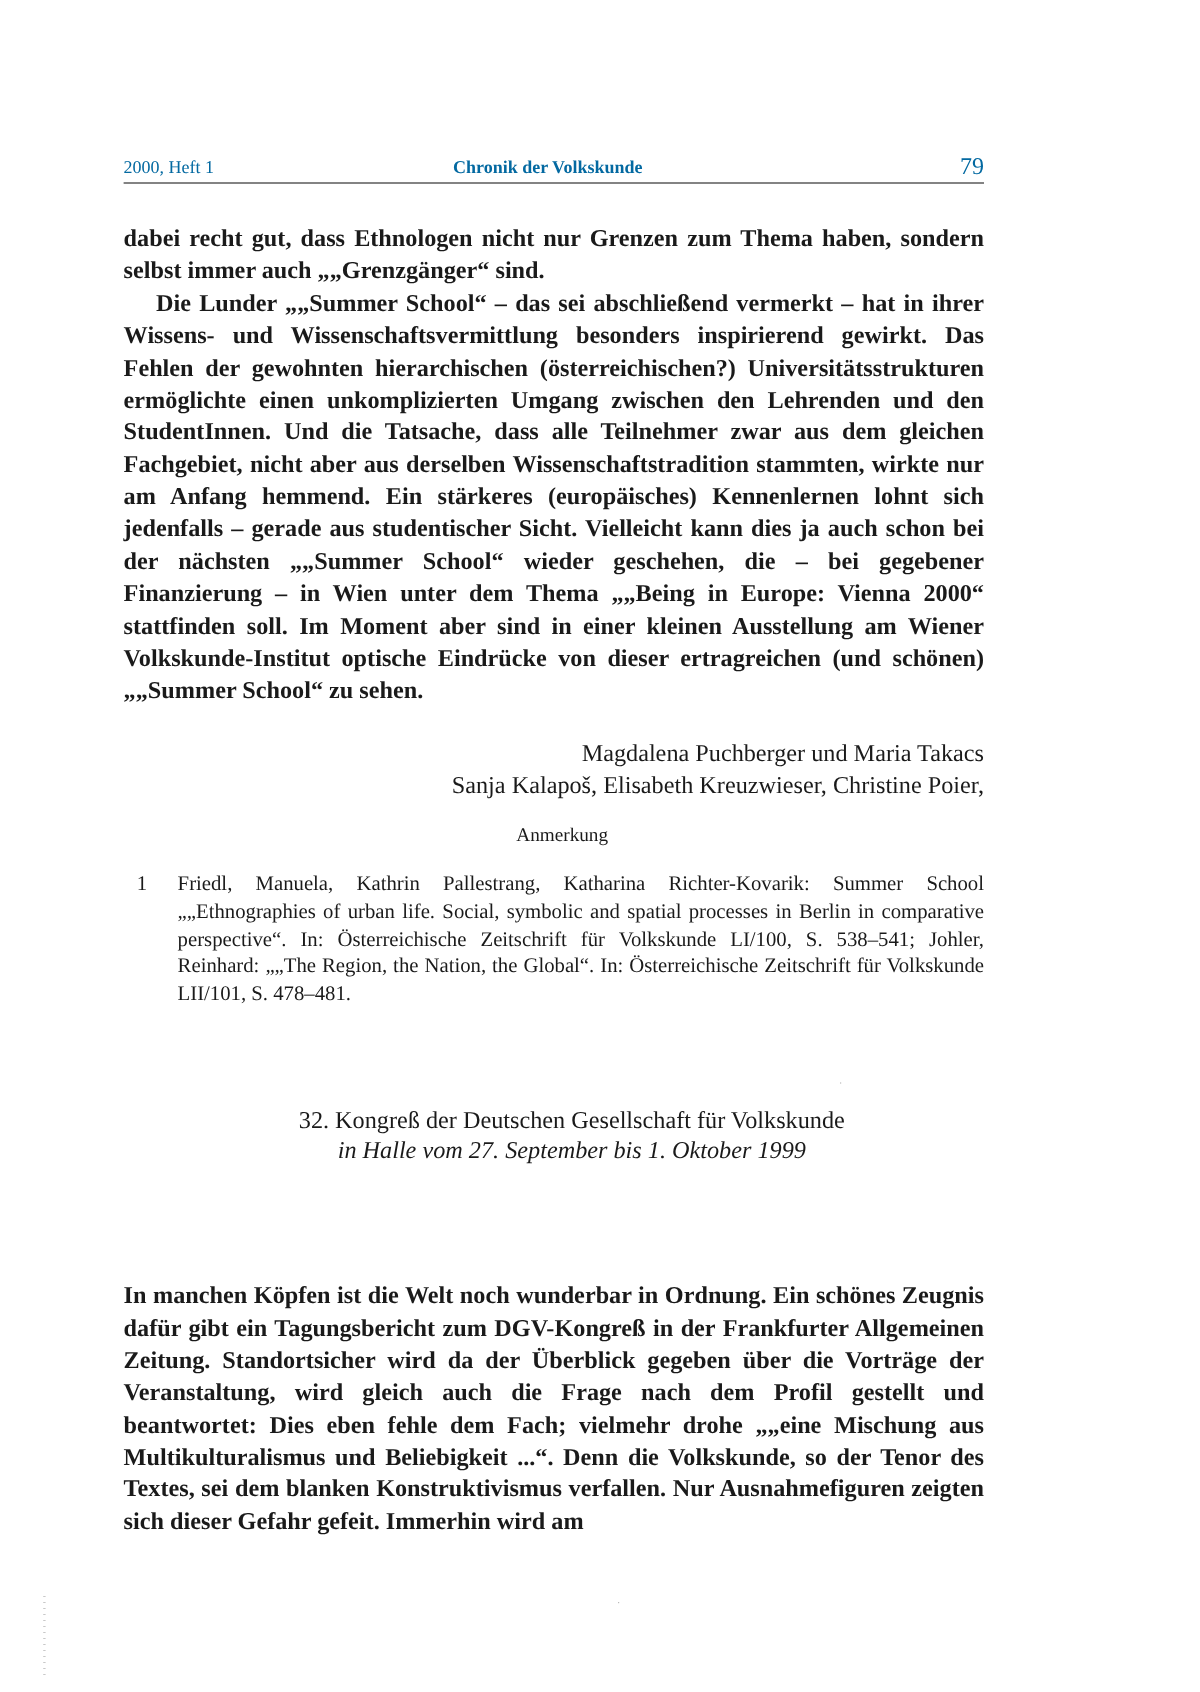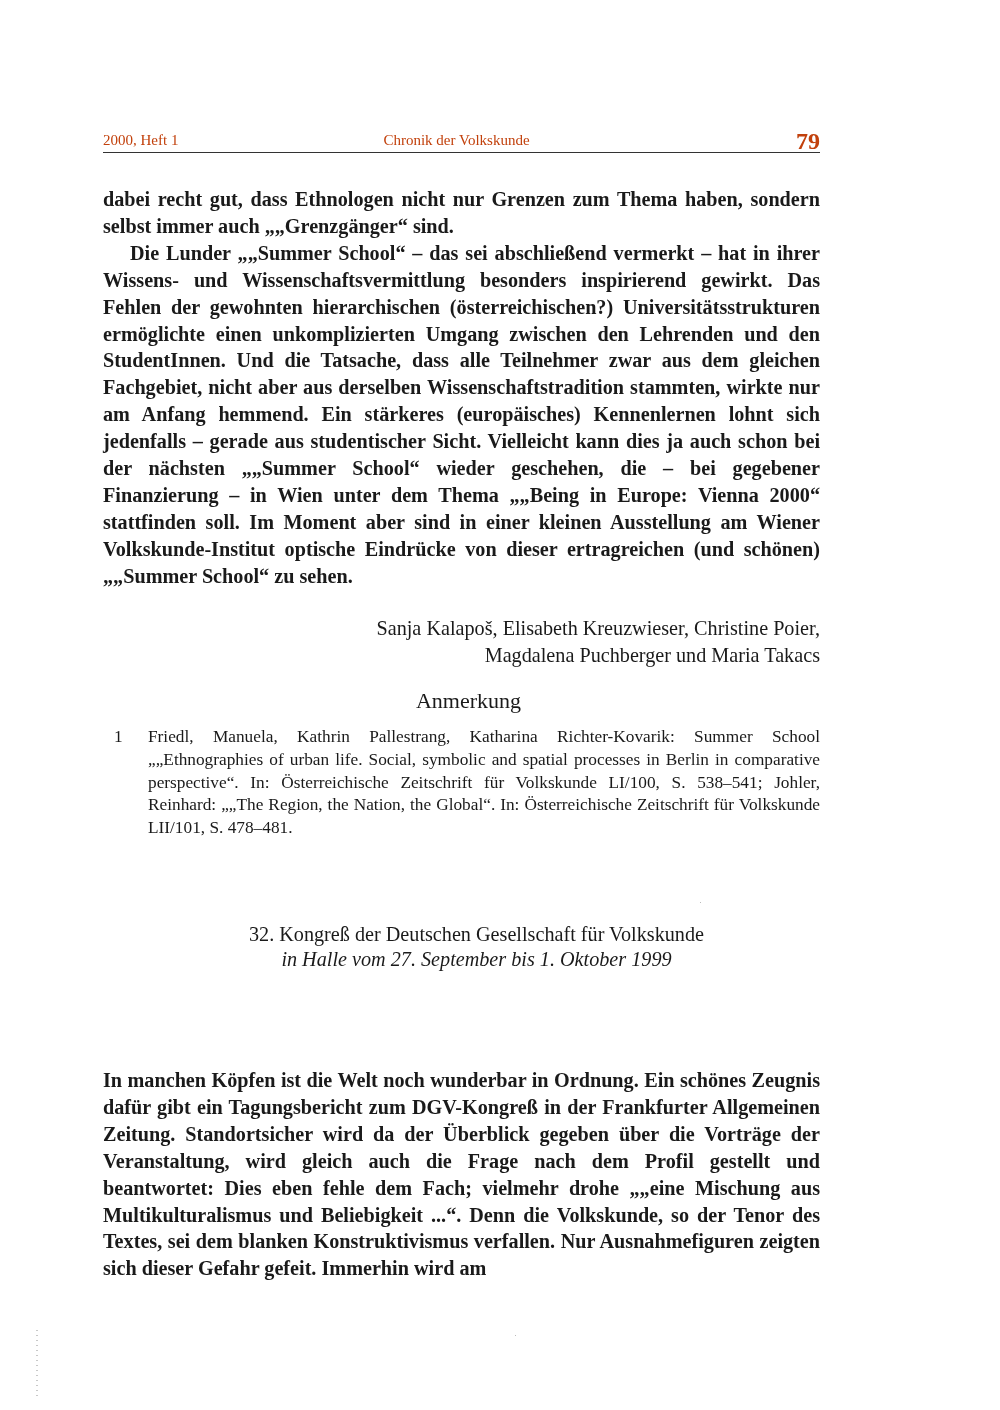--- a/index.html
+++ b/index.html
@@ -3,43 +3,43 @@
   <meta charset="utf-8">
   <style>
     html, body { margin: 0; padding: 0; background: #ffffff; }
     body {
       width: 1000px; height: 1410px; position: relative; overflow: hidden;
       font-family: "Liberation Serif", "DejaVu Serif", serif;
       color: #1a1a1a;
     }
     .page-header {
       position: absolute; left: 103px; top: 128px; width: 717px; height: 26px;
-      font-size: 15px; color: #c2410c;
+      font-size: 15px; color: #0369a1;
     }
     .page-header .left { position: absolute; left: 0; top: 4px; }
-    .page-header .center { position: absolute; left: 0; right: 16px; top: 4px; text-align: center; padding-left: 6px; }
-    .page-header .right { position: absolute; right: 0; top: 0; font-size: 24px; font-weight: bold; }
+    .page-header .center { position: absolute; left: 0; right: 16px; top: 4px; text-align: center; padding-left: 6px; font-weight: bold; }
+    .page-header .right { position: absolute; right: 0; top: 0; font-size: 20px; }
     .header-rule {
       position: absolute; left: 103px; top: 152px; width: 717px; height: 0;
       border-top: 1.5px solid #333;
     }
     .body-text {
       position: absolute; left: 103px; width: 717px;
       font-size: 20.2px; line-height: 26.9px; text-align: justify; font-weight: bold;
     }
     .body-text p { margin: 0; text-align: justify; text-align-last: left; }
     .body-text p.indent { text-indent: 27px; }
     .block-top { top: 186px; }
     .signature {
       position: absolute; left: 103px; width: 717px; top: 615px;
       font-size: 20.2px; line-height: 27px; text-align: right;
     }
     .notes-title {
       position: absolute; left: 103px; width: 717px; top: 688px;
-      font-size: 22px; text-align: center; padding-left: 14px; box-sizing: border-box;
+      font-size: 16px; text-align: center; padding-left: 14px; box-sizing: border-box;
     }
     .footnote {
       position: absolute; left: 114px; width: 706px; top: 726px;
       font-size: 17.3px; line-height: 22.8px;
     }
     .footnote .num { position: absolute; left: 0; top: 0; }
     .footnote .txt { margin-left: 34px; text-align: justify; text-align-last: left; }
     .article-head {
       position: absolute; left: 103px; width: 717px; top: 922px;
       text-align: center; font-size: 20.2px; line-height: 25px; padding-left: 30px; box-sizing: border-box;
@@ -61,22 +61,22 @@
   <span class="right">79</span>
 </div>
 <div class="header-rule"></div>
 
 <div class="body-text block-top">
   <p>dabei recht gut, dass Ethnologen nicht nur Grenzen zum Thema haben, sondern selbst immer auch „„Grenzgänger“ sind.</p>
   <p class="indent">Die Lunder „„Summer School“ – das sei abschließend vermerkt – hat in ihrer Wissens- und Wissenschaftsvermittlung besonders inspirierend gewirkt. Das Fehlen der gewohnten hierarchischen (österreichischen?) Universitätsstrukturen ermöglichte einen unkomplizierten Umgang zwischen den Lehrenden und den StudentInnen. Und die Tatsache, dass alle Teilnehmer zwar aus dem gleichen Fachgebiet, nicht aber aus derselben Wissenschaftstradition stammten, wirkte nur am Anfang hemmend. Ein stärkeres (europäisches) Kennenlernen lohnt sich jedenfalls – gerade aus studentischer Sicht. Vielleicht kann dies ja auch schon bei der nächsten „„Summer School“ wieder geschehen, die – bei gegebener Finanzierung – in Wien unter dem Thema „„Being in Europe: Vienna 2000“ stattfinden soll. Im Moment aber sind in einer kleinen Ausstellung am Wiener Volkskunde-Institut optische Eindrücke von dieser ertragreichen (und schönen) „„Summer School“ zu sehen.</p>
 </div>
 
 <div class="signature">
+  <div>Magdalena Puchberger und Maria Takacs</div>
   <div>Sanja Kalapoš, Elisabeth Kreuzwieser, Christine Poier,</div>
-  <div>Magdalena Puchberger und Maria Takacs</div>
 </div>
 
 <div class="notes-title">Anmerkung</div>
 
 <div class="footnote">
   <span class="num">1</span>
   <div class="txt">Friedl, Manuela, Kathrin Pallestrang, Katharina Richter-Kovarik: Summer School „„Ethnographies of urban life. Social, symbolic and spatial processes in Berlin in comparative perspective“. In: Österreichische Zeitschrift für Volkskunde LI/100, S. 538–541; Johler, Reinhard: „„The Region, the Nation, the Global“. In: Österreichische Zeitschrift für Volkskunde LII/101, S. 478–481.</div>
 </div>
 
 <div class="speck" style="left:700px; top:902px;"></div>

